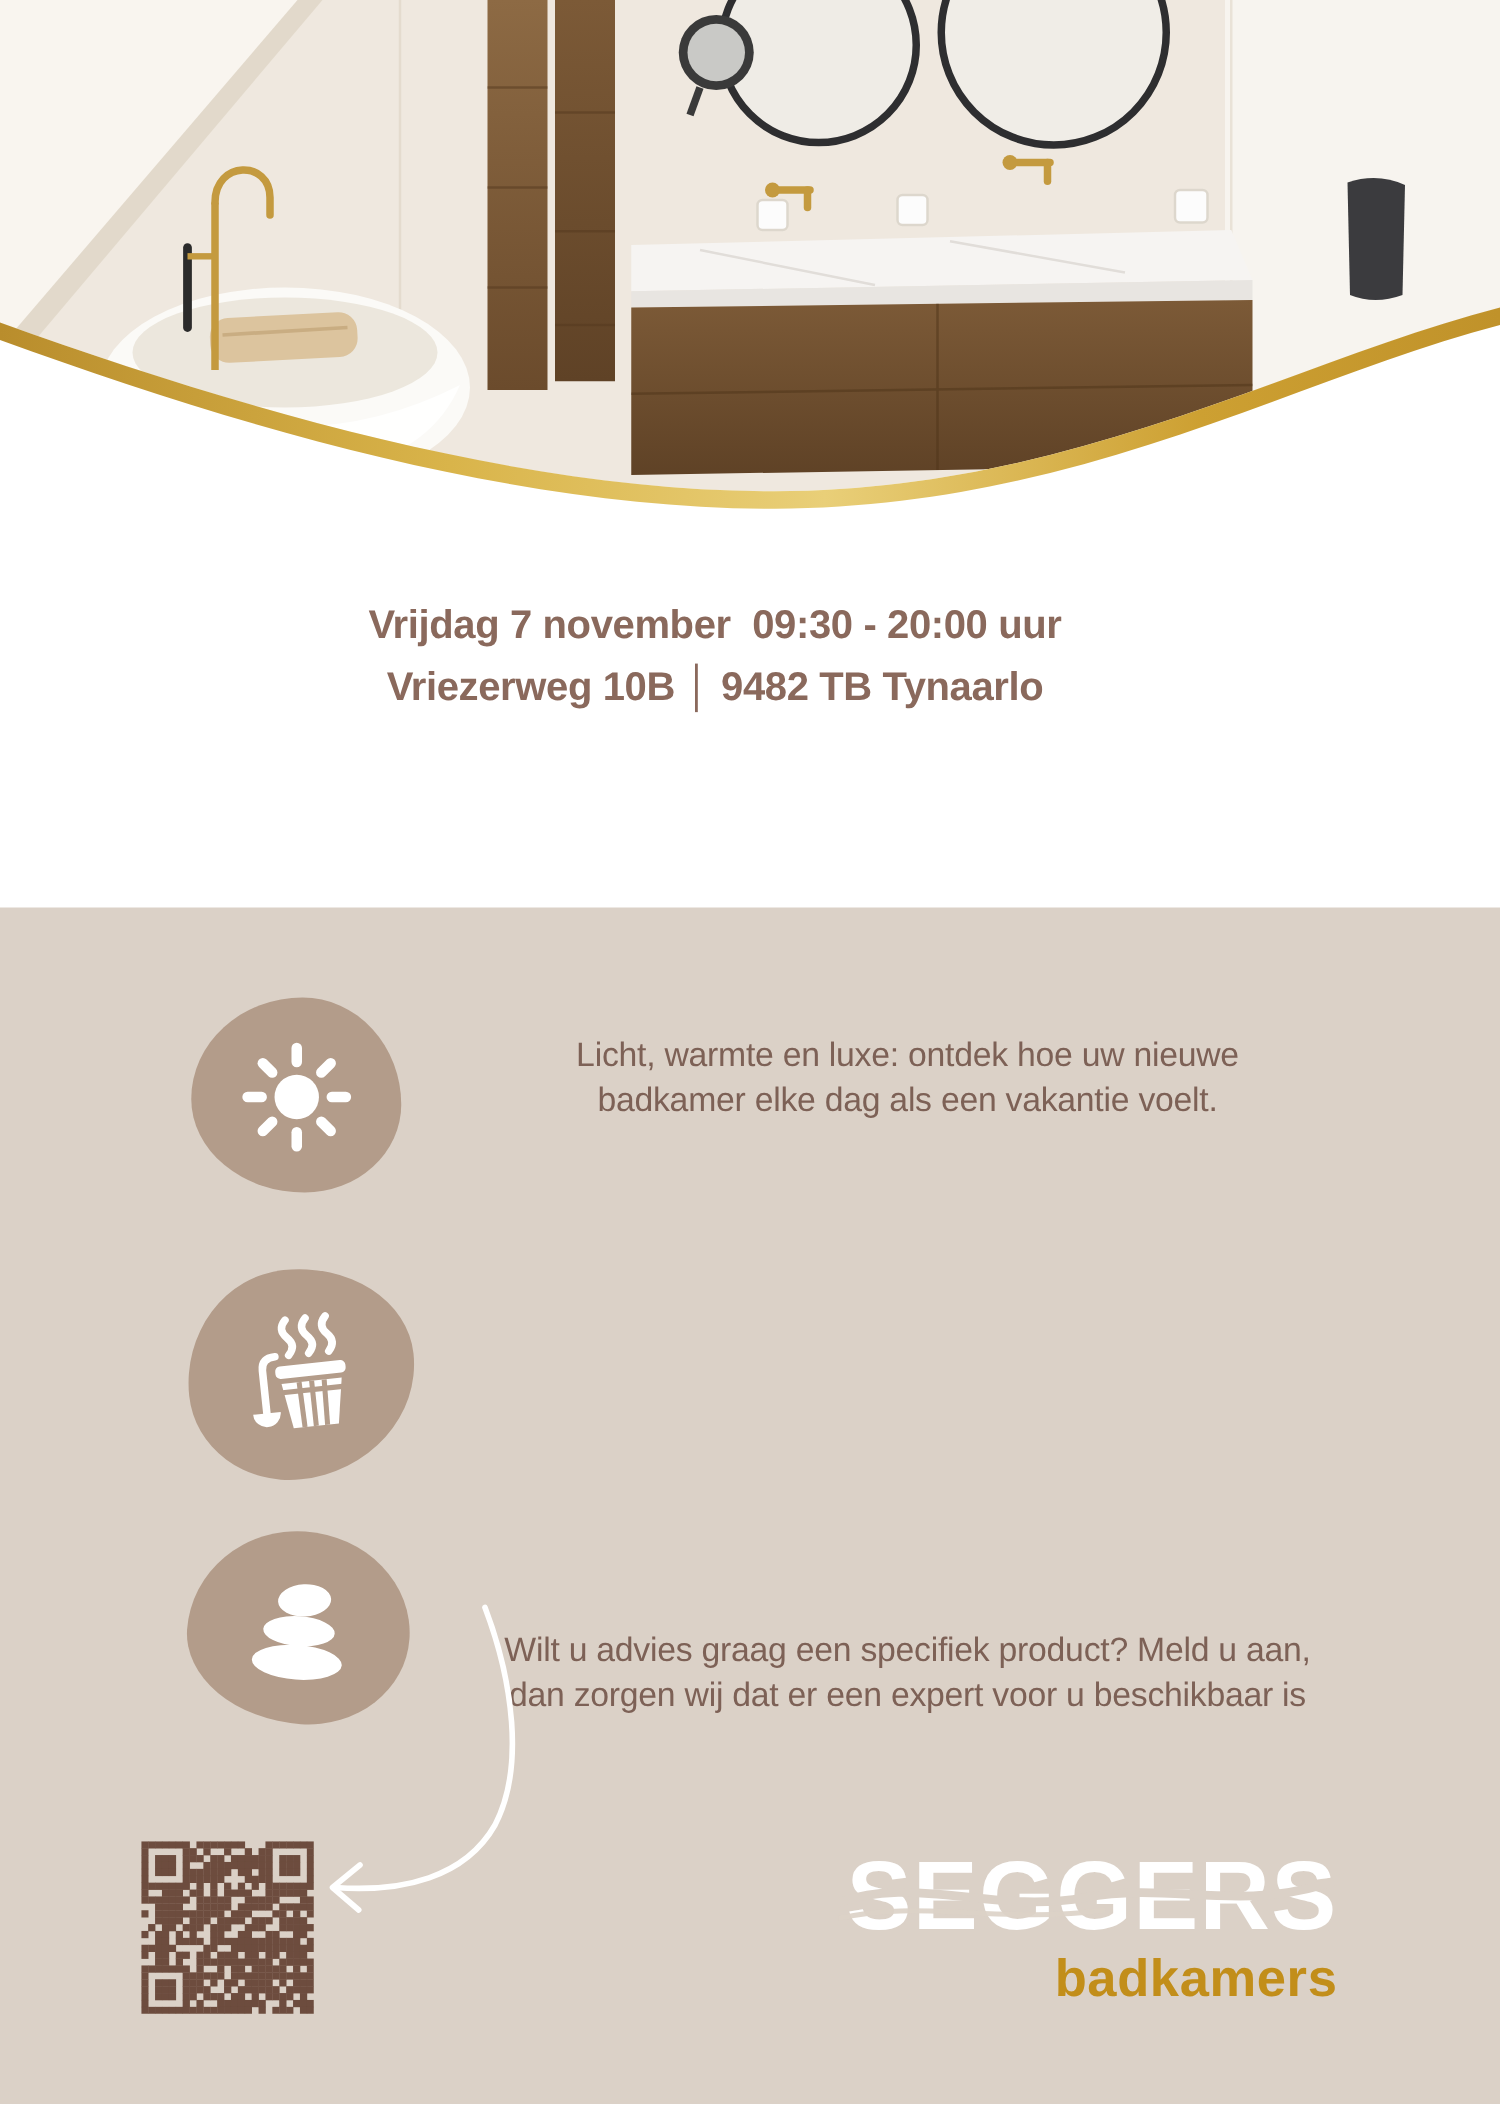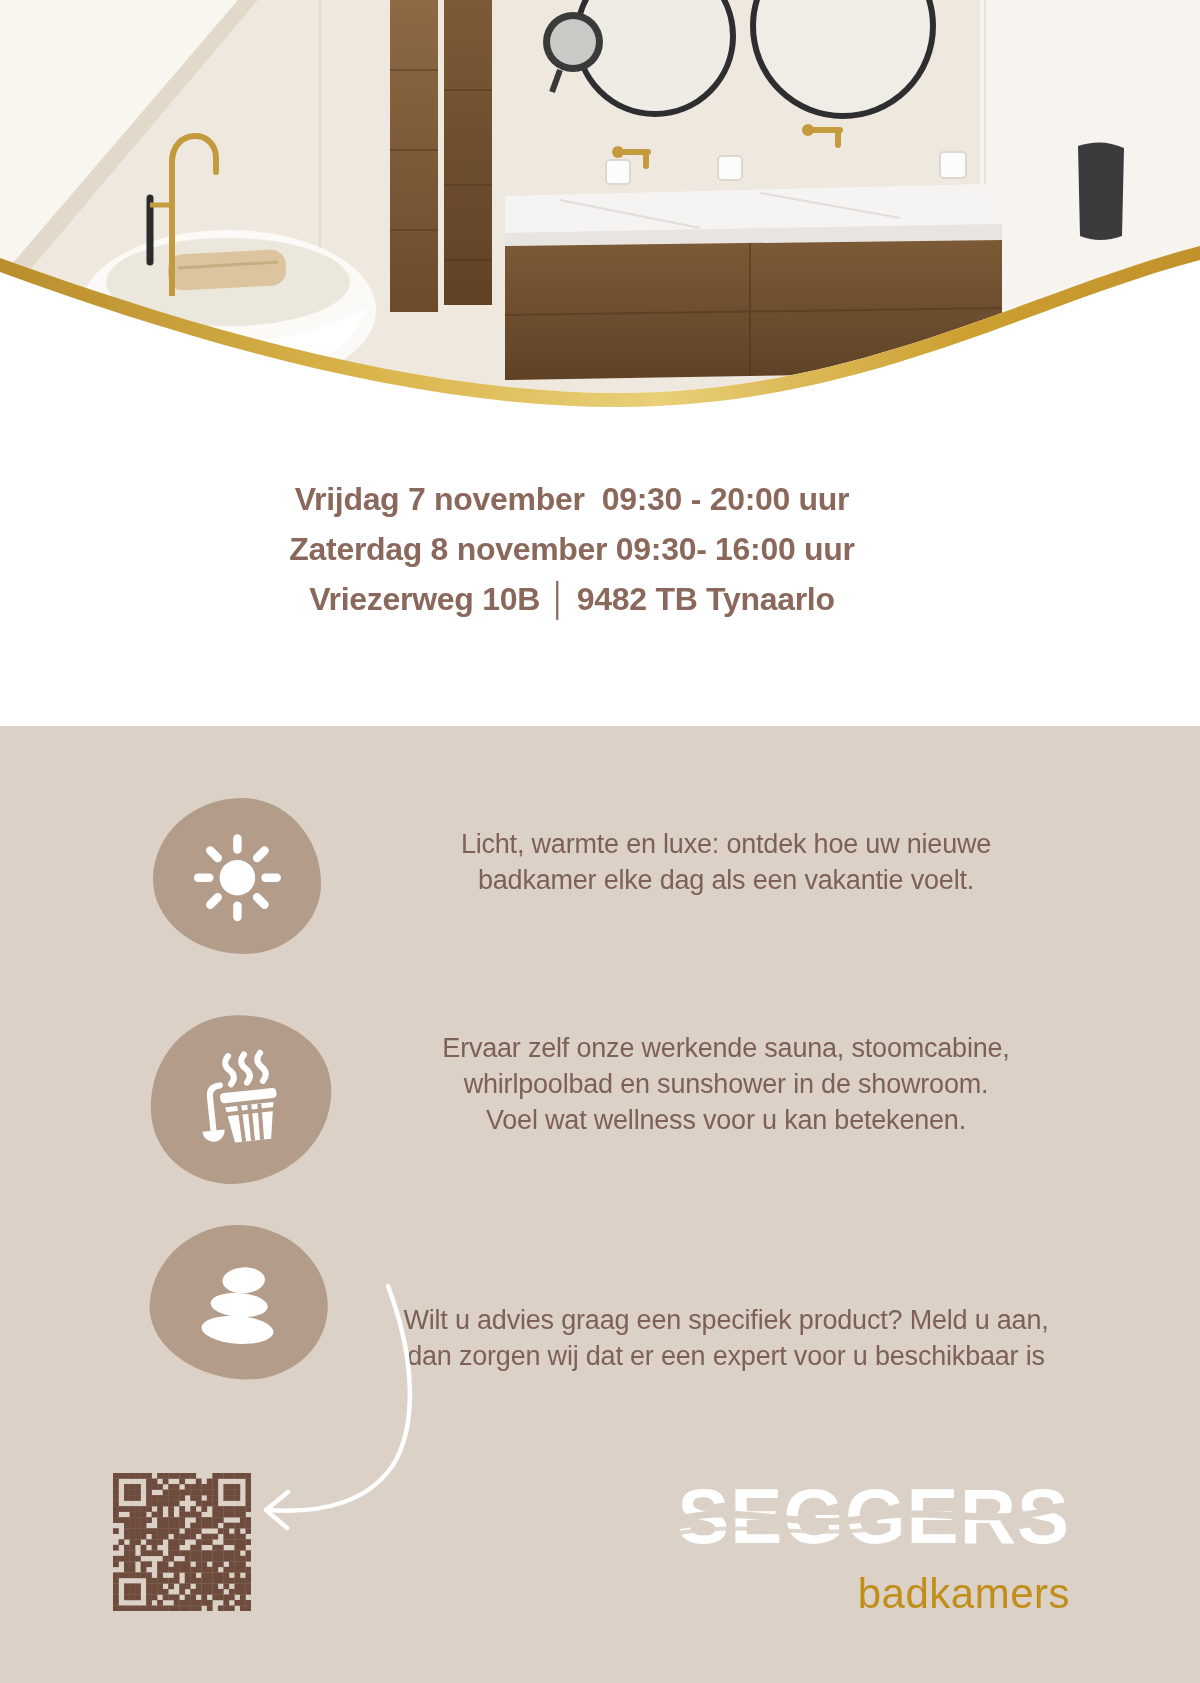--- a/index.html
+++ b/index.html
@@ -27,21 +27,21 @@
   .f2{top:304px;}
   .f3{top:540px;}
   .feature-heading{font-weight:bold;white-space:pre-line;}
 
   .qr{position:absolute;left:113px;top:747px;width:138px;height:138px;}
   .arrow-svg{position:absolute;left:0;top:0;width:1200px;height:957px;pointer-events:none;}
 
   .logo{position:absolute;right:130px;top:750px;text-align:right;}
   .logo-name{position:relative;display:inline-block;font-size:78px;font-weight:bold;color:#fff;letter-spacing:1px;line-height:80px;}
   .logo-wave{position:absolute;left:-6px;top:0;width:calc(100% + 12px);height:100%;pointer-events:none;}
-  .logo-tagline{font-size:42px;font-weight:normal;color:#c28e1a;letter-spacing:.5px;line-height:46px;margin-top:15px;}
+  .logo-tagline{font-size:42px;font-weight:bold;color:#c28e1a;letter-spacing:.5px;line-height:46px;margin-top:4px;}
 </style>
 </head>
 <body>
 
 <div class="page">
 
   <div class="hero">
     <svg width="1200" height="410" viewBox="0 0 1200 410">
       <defs>
         <clipPath id="waveClip">
@@ -137,21 +137,20 @@
         <line x1="150" y1="205" x2="170" y2="205" stroke="#c49a3f" stroke-width="5"></line>
       </g>
 
       <path d="M0,258 C200,330 420,393 620,393 C860,392 1030,290 1200,246 L1200,260 C1032,304 862,406 620,407 C418,407.5 198,344 0,272 Z" fill="url(#goldGrad)"></path>
     </svg>
   </div>
 
   <div class="dates">
     <div class="dates-inner">
       <div class="date-line">Vrijdag 7 november  09:30 - 20:00 uur</div>
-      <div class="date-line">Zaterdag 8 november 09:30- 16:00 uur</div>
       <div class="date-line">Vriezerweg 10B │ 9482 TB Tynaarlo</div>
     </div>
   </div>
 
   <div class="beige">
 
     <div class="blob blob1">
       <svg viewBox="0 0 100 100">
         <circle cx="50" cy="52" r="19" fill="#fff"></circle>
         <g stroke="#fff" stroke-width="9" stroke-linecap="round">
@@ -181,23 +180,20 @@
         <g stroke="#b39c8a" stroke-width="4">
           <line x1="48" y1="56" x2="49" y2="92"></line>
           <line x1="58" y1="56" x2="58" y2="92"></line>
           <line x1="68" y1="56" x2="67" y2="92"></line>
           <line x1="34" y1="63" x2="82" y2="63"></line>
         </g>
         <path d="M20,80 L20,44 Q20,34 31,34" stroke="#fff" stroke-width="6" fill="none" stroke-linecap="round"></path>
         <path d="M9,78 a11,11 0 0 0 22,0 Z" fill="#fff"></path>
       </svg>
     </div>
-    <div class="feature-text f2">Ervaar zelf onze werkende sauna, stoomcabine,
-whirlpoolbad en sunshower in de showroom.
-Voel wat wellness voor u kan betekenen.</div>
 
     <div class="blob blob3">
       <svg viewBox="0 0 100 100">
         <ellipse cx="53" cy="26" rx="23" ry="14" fill="#fff" transform="rotate(-7 53 26)"></ellipse>
         <ellipse cx="50" cy="53" rx="31" ry="13" fill="#fff"></ellipse>
         <ellipse cx="50" cy="80" rx="39" ry="15" fill="#fff"></ellipse>
       </svg>
     </div>
     <div class="feature-text f3">
       <div>Wilt u advies graag een specifiek product? Meld u aan,

